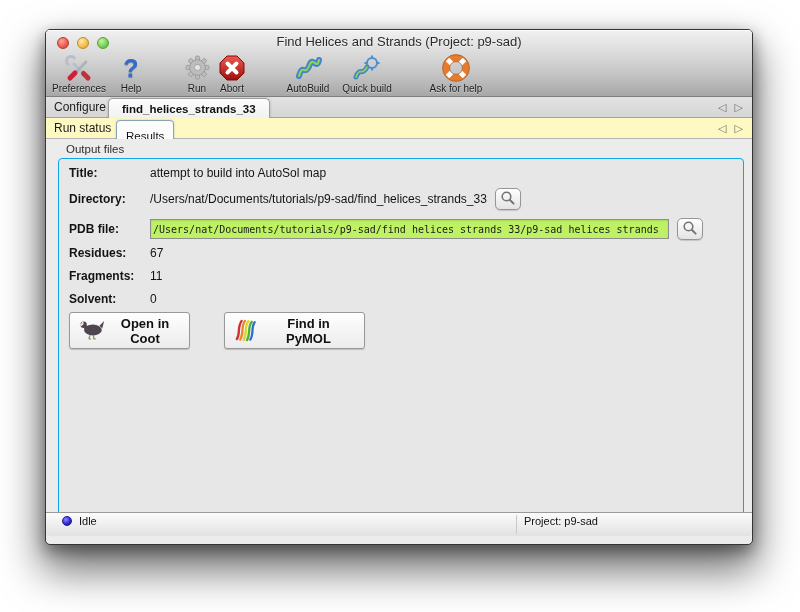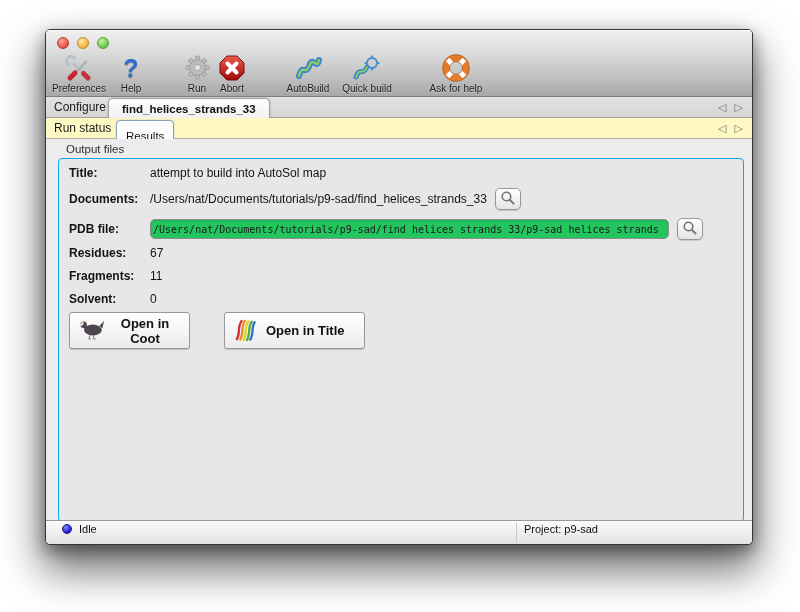--- a/index.html
+++ b/index.html
@@ -72,37 +72,37 @@
   .row-buttons{top:153px;height:37px;gap:34px;}
   .mag-btn{
     width:26px;height:22px;margin-left:8px;flex:none;
     border:1px solid #969696;border-radius:5px;
     background:linear-gradient(#ffffff,#e4e4e4);
     display:flex;align-items:center;justify-content:center;
     box-shadow:0 1px 1px rgba(0,0,0,0.15);cursor:pointer;padding:0;
   }
   .pdb-input{
     width:519px;height:20px;flex:none;box-sizing:border-box;
-    border:1px solid #8e8e8e;background:#22c55e;border-radius:5px;
+    border:1px solid #8e8e8e;background:#bef264;border-radius:0;
     font-family:"DejaVu Sans Mono",monospace;font-size:10px;color:#1a1a1a;
     padding:0 2px;box-shadow:inset 0 1px 2px rgba(0,0,0,0.12);
   }
   .action-btn{
     height:37px;box-sizing:border-box;flex:none;
     border:1px solid #989898;border-radius:3px;
     background:linear-gradient(#fefefe,#ececec);
     display:flex;align-items:center;gap:8px;padding:0 13px 0 8px;
     font-family:"Liberation Sans",sans-serif;font-weight:bold;font-size:13px;color:#101010;
     box-shadow:0 1px 1px rgba(0,0,0,0.18);cursor:pointer;
   }
   .btn-coot{width:121px;}
   .btn-pymol{width:141px;}
   
   .statusbar{
-    position:absolute;left:0;bottom:0;width:100%;height:24px;box-sizing:border-box;
+    position:absolute;left:0;bottom:8px;width:100%;height:24px;box-sizing:border-box;
     border-top:1px solid #9a9a9a;background:linear-gradient(#fbfbfb,#e2e2e2);
     border-radius:0 0 4px 4px;
     text-decoration:underline;
   }
   .status-dot{
     position:absolute;left:16px;top:3px;width:10px;height:10px;border-radius:50%;box-sizing:border-box;
     background:radial-gradient(circle at 35% 30%,#8c88ff,#2a24d8 60%,#16128a);border:1px solid #1a1685;
   }
   .status-text{position:absolute;left:33px;top:2px;font-size:11px;color:#111;}
   .status-divider{position:absolute;left:470px;top:2px;bottom:2px;width:1px;background:#c8c8c8;}
@@ -112,20 +112,21 @@
 <body>
 
 <div class="window">
 
   <div class="header">
     <div class="traffic">
       <span class="tl red"></span>
       <span class="tl yellow"></span>
       <span class="tl green"></span>
     </div>
+    <div class="win-title">Find Helices and Strands (Project: p9-sad)</div>
 
     <div class="tb-item" style="left:0px;width:66px;">
       <span class="tb-icon">
         <svg width="30" height="28" viewBox="0 0 30 28">
           <path d="M5 11 A4.5 4.5 0 1 1 11 5" fill="none" stroke="#b7bfc9" stroke-width="3"></path>
           <line x1="10" y1="10" x2="24" y2="24" stroke="#b7bfc9" stroke-width="3" stroke-linecap="round"></line>
           <line x1="24" y1="24" x2="19.5" y2="19.5" stroke="#c2303c" stroke-width="5" stroke-linecap="round"></line>
           <line x1="22" y1="8" x2="11" y2="19" stroke="#aab2bc" stroke-width="2.6" stroke-linecap="round"></line>
           <line x1="11" y1="19" x2="6" y2="24" stroke="#cc2233" stroke-width="5" stroke-linecap="round"></line>
         </svg>
@@ -236,21 +237,21 @@
   <div class="content">
     <div class="gb-caption">Output files</div>
     <div class="groupbox">
 
       <div class="gb-row row-title">
         <span class="gb-label">Title:</span>
         <span class="gb-value">attempt to build into AutoSol map</span>
       </div>
 
       <div class="gb-row row-dir">
-        <span class="gb-label">Documents:</span>
+        <span class="gb-label">Directory:</span>
         <span class="gb-value">/Users/nat/Documents/tutorials/p9-sad/find_helices_strands_33</span>
         <button class="mag-btn">
           <span>
             <svg width="16" height="16" viewBox="0 0 16 16">
               <circle cx="6.5" cy="6.5" r="4.3" fill="none" stroke="#757575" stroke-width="1.6"></circle>
               <line x1="10" y1="10" x2="13.6" y2="13.6" stroke="#757575" stroke-width="2" stroke-linecap="round"></line>
             </svg>
           </span>
         </button>
       </div>
@@ -304,21 +305,21 @@
             <svg width="25" height="25" viewBox="0 0 26 26">
               <g fill="none" stroke-width="2.4" stroke-linecap="round">
                 <path d="M4 23 C8 17 4 11 9 4" stroke="#d03030"></path>
                 <path d="M7.5 23.5 C11.5 17 8 10 12.5 4" stroke="#e8872a"></path>
                 <path d="M11 24 C15 17 11.5 10 16 4.5" stroke="#ded32a"></path>
                 <path d="M14.5 24 C18.5 17.5 15 10.5 19.5 5" stroke="#4fb033"></path>
                 <path d="M18 23.5 C22 17.5 18.5 11 22.5 5.5" stroke="#2f6fd0"></path>
               </g>
             </svg>
           </span>
-          <span>Open in Title</span>
+          <span>Find in PyMOL</span>
         </button>
       </div>
 
     </div>
   </div>
 
   <div class="statusbar">
     <span class="status-dot"></span>
     <span class="status-text">Idle</span>
     <span class="status-divider"></span>

